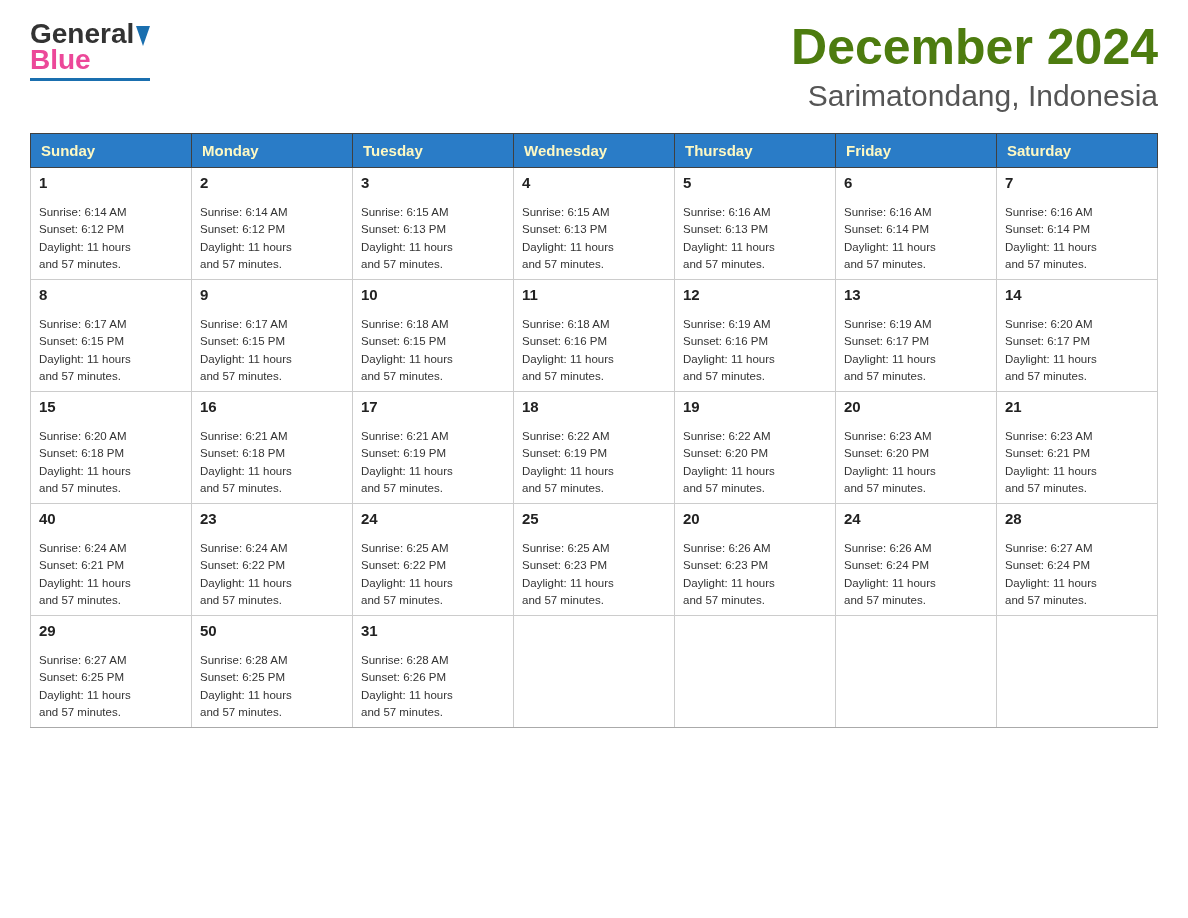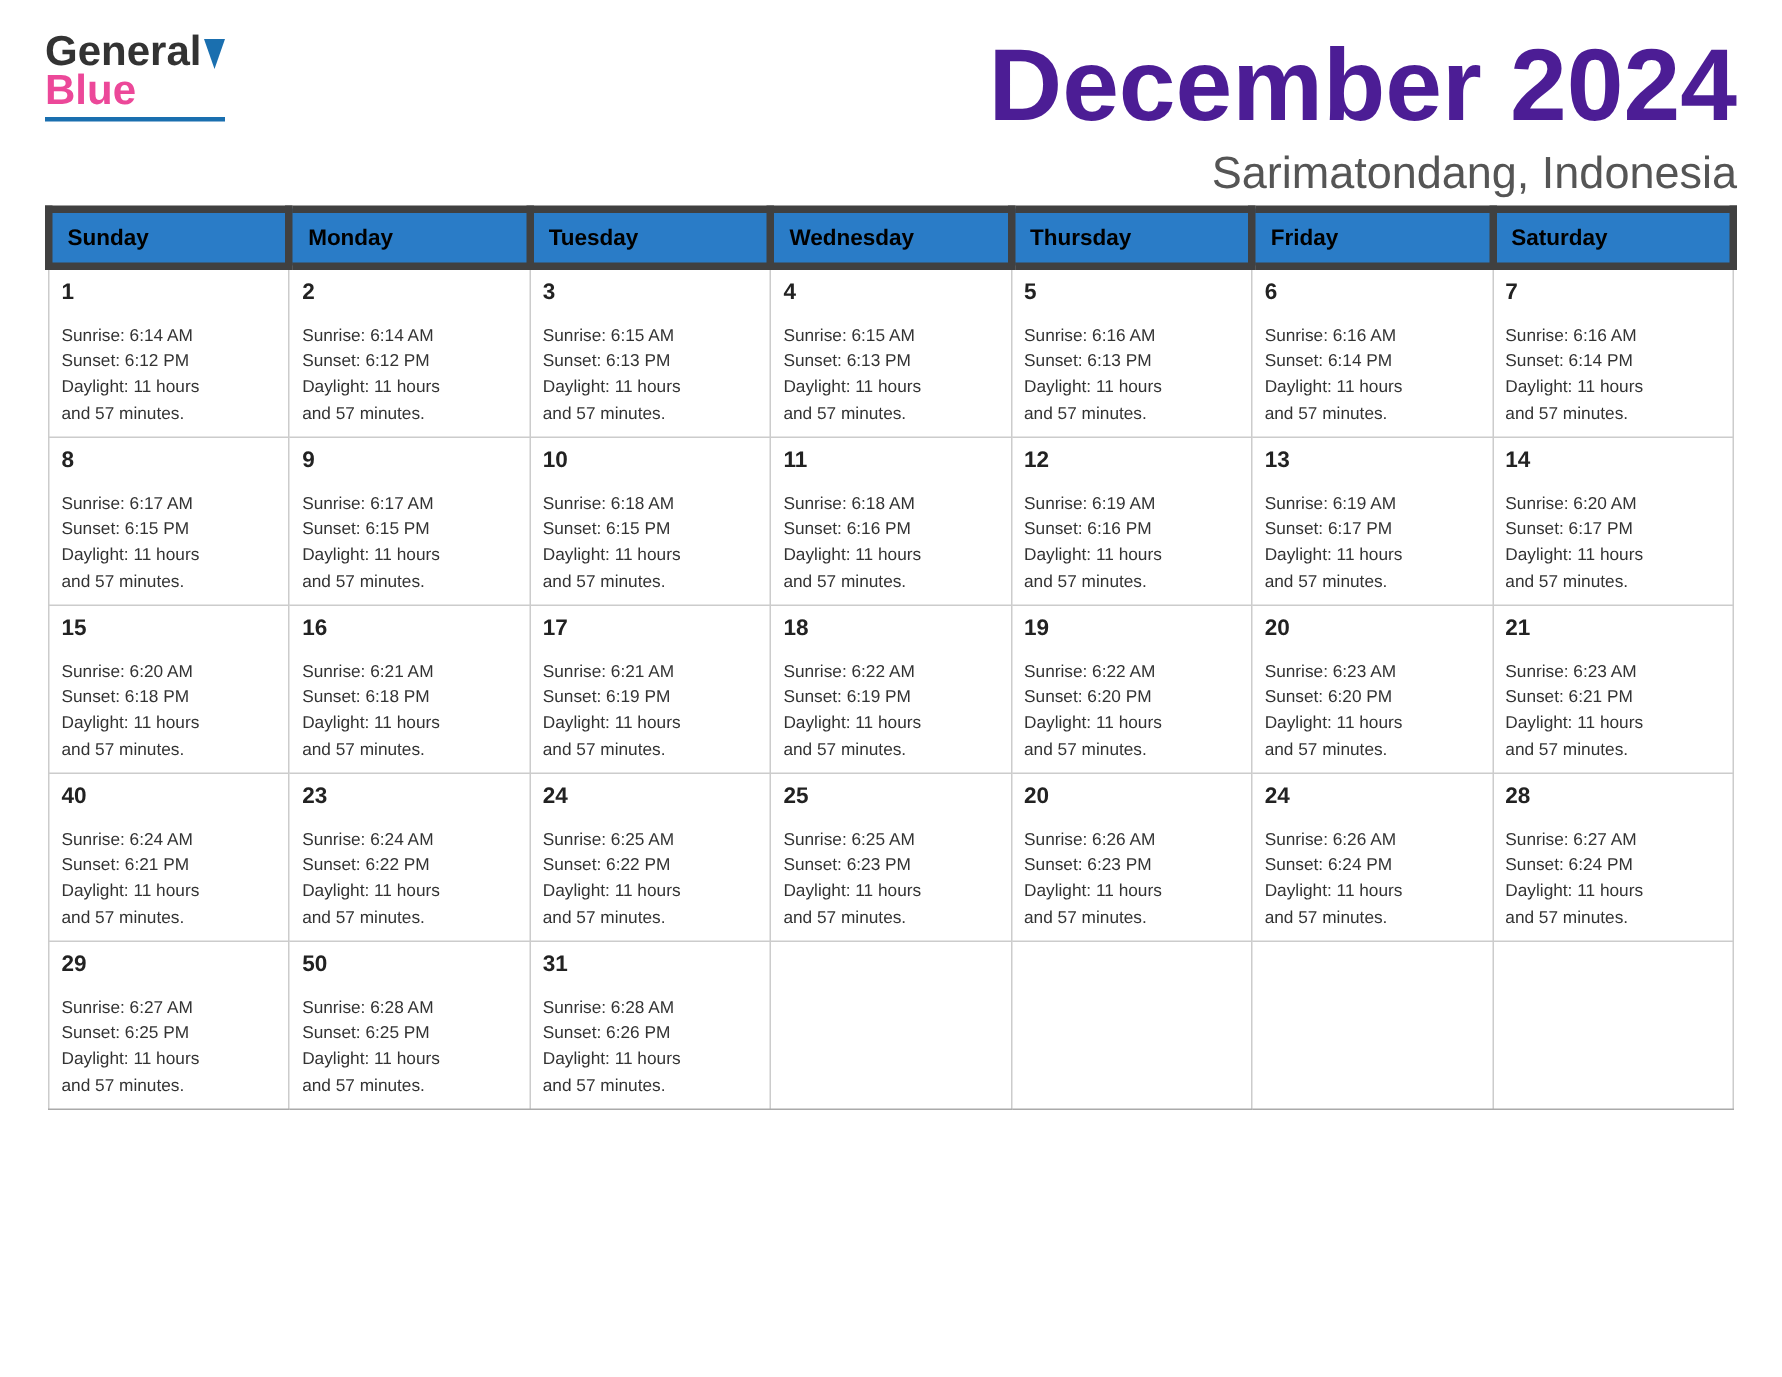--- a/index.html
+++ b/index.html
@@ -7,21 +7,21 @@
       font-family: Arial, sans-serif;
       background: #fff;
       width: 1188px;
       min-height: 918px;
       padding: 20px 30px;
     }
     .header {
       display: flex;
       justify-content: space-between;
       align-items: flex-start;
-      margin-bottom: 4px;
+      margin-bottom: 20px;
     }
     .logo {
       display: flex;
       flex-direction: column;
       align-items: flex-start;
     }
     .logo-text {
       display: flex;
       align-items: center;
       font-size: 28px;
@@ -34,43 +34,43 @@
     .logo-line {
       width: 120px;
       height: 3px;
       background: #1a6faf;
       margin-top: 2px;
     }
     .title-section {
       text-align: right;
     }
     .month-title {
-      font-size: 68px;
+      font-size: 50px;
       font-weight: bold;
-      color: #4c1d95;
+      color: #4d7c0f;
       line-height: 1.1;
     }
     .location-title {
       font-size: 30px;
       color: #555;
       margin-top: 4px;
     }
     .calendar-table {
       width: 100%;
       border-collapse: collapse;
       border: 1px solid #aaa;
     }
     .calendar-table th {
       background: #2a7cc7;
-      color: #000000;
+      color: #fef9c3;
       font-size: 15px;
       font-weight: bold;
       padding: 8px 10px;
       text-align: left;
-      border: 5px solid #404040;
+      border: 1px solid #404040;
     }
     .calendar-table td {
       border: 1px solid #ccc;
       vertical-align: top;
       padding: 6px 8px;
       width: calc(100% / 7);
       min-height: 100px;
       height: 110px;
     }
     .day-num {

